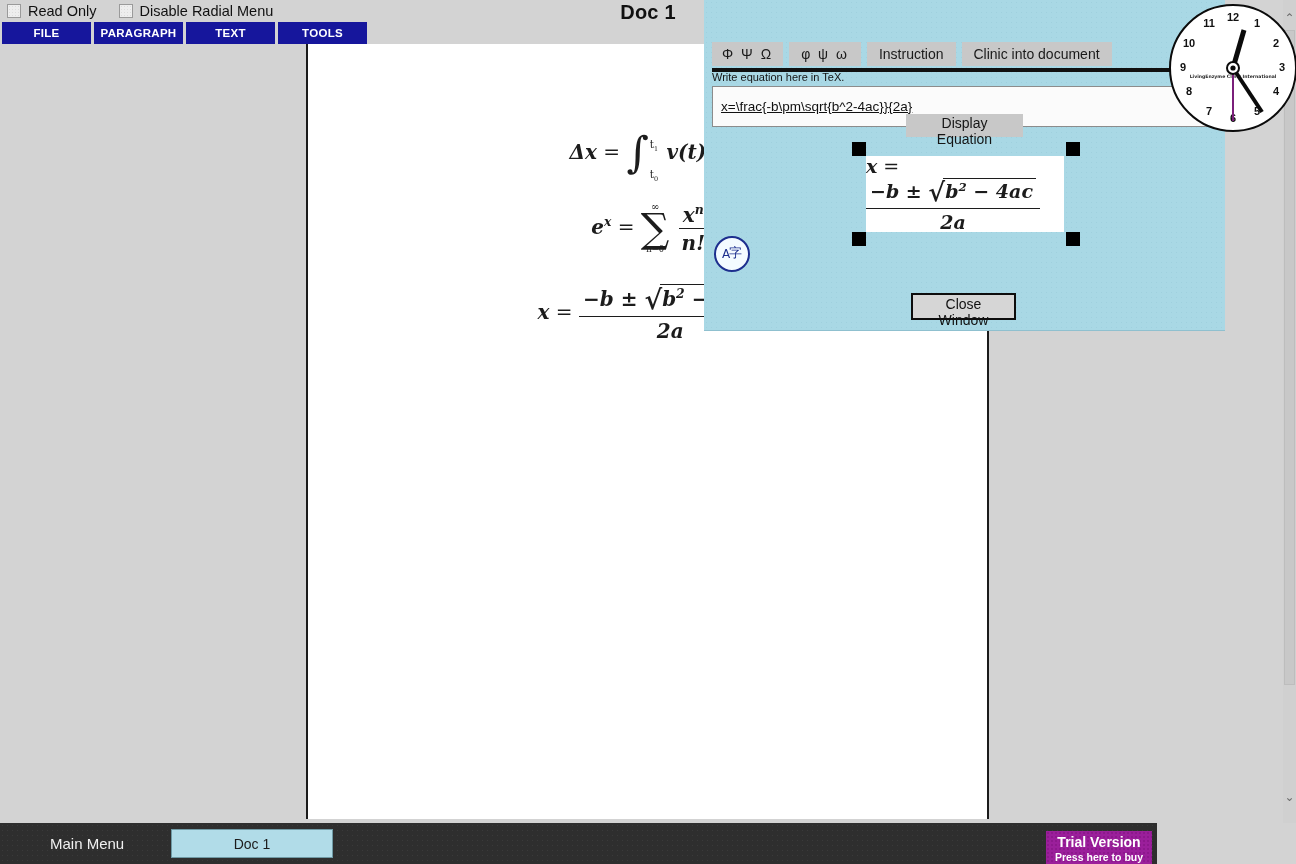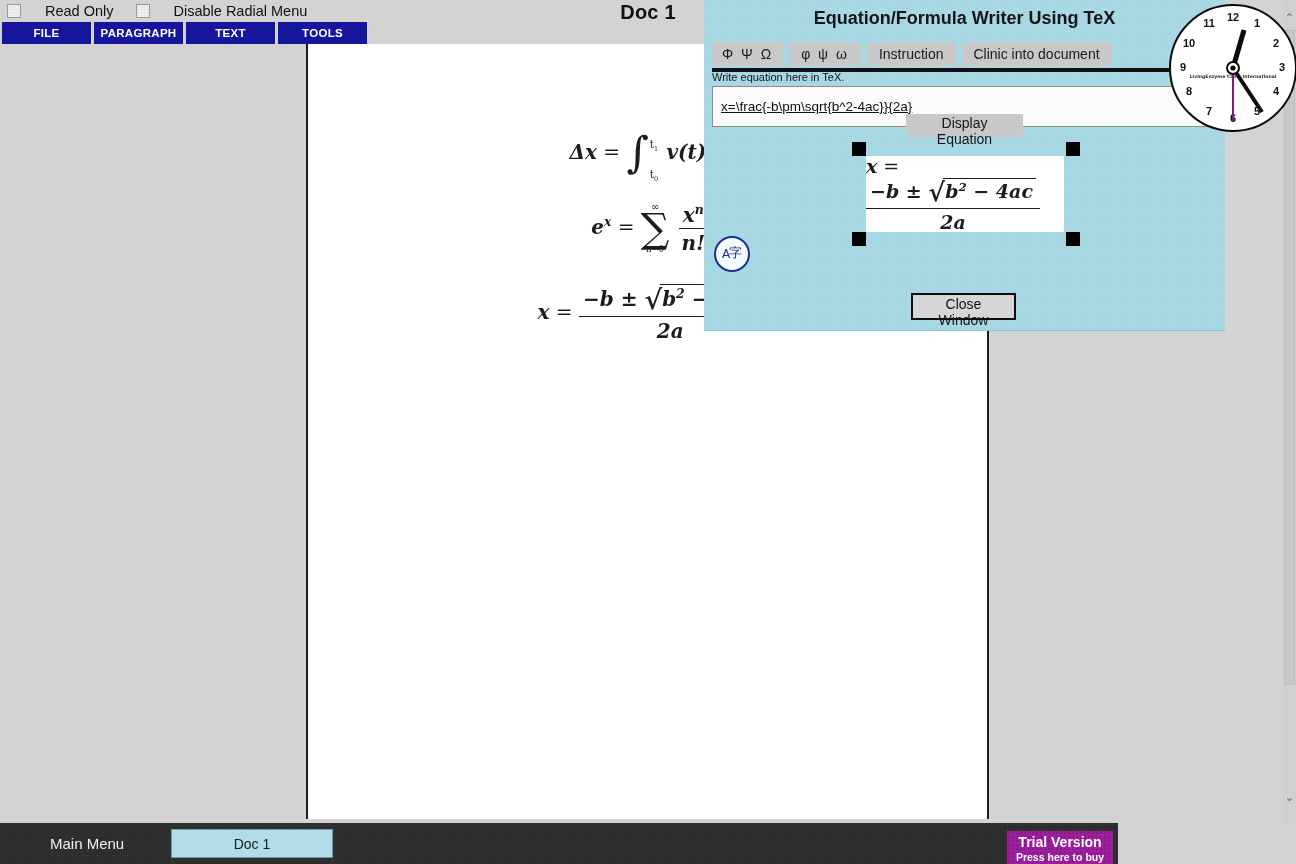--- a/index.html
+++ b/index.html
@@ -30,21 +30,21 @@
     position: absolute;
     left: 0; top: 0;
     height: 22px;
     display: flex;
     align-items: center;
     gap: 0px;
   }
   .opt {
     display: flex;
     align-items: center;
-    gap: 24px;
+    gap: 7px;
     margin-left: 7px;
   }
   .chk {
     width: 14px;
     height: 14px;
     background: #eeeeee;
     border: 1px solid #9a9a9a;
     box-sizing: border-box;
     background-image:
       radial-gradient(#dcdcdc 0.6px, transparent 0.7px);
@@ -218,20 +218,21 @@
 
   
   .taskbar {
     position: absolute;
     left: 0; bottom: 0;
     width: 1118px;
     height: 41px;
     background: #2e2e2e;
     background-image: radial-gradient(#3a3a3a .7px, transparent .8px);
     background-size: 5px 5px;
+    padding-left: 39px;
   }
   .main-menu {
     position: absolute;
     left: 50px; top: 12px;
     color: #f0f0f0;
     font-size: 15px;
   }
   .task-doc {
     position: absolute;
     left: 171px; top: 6px;
@@ -486,21 +487,20 @@
     </div>
   </div>
 
   <div class="vscroll">
     <div class="arrow up">⌃</div>
     <div class="thumb"></div>
     <div class="arrow down">⌄</div>
   </div>
 
   <div class="dialog">
-    <div class="dlg-title">Equation/Formula Writer Using TeX</div>
 
     <div class="tabbar">
       <button class="tab greek1">Φ Ψ Ω</button>
       <button class="tab greek2">φ ψ ω</button>
       <button class="tab">Instruction</button>
       <button class="tab">Clinic into document</button>
     </div>
 
     <div class="rule"></div>
     <div class="field-label">Write equation here in TeX.</div>

